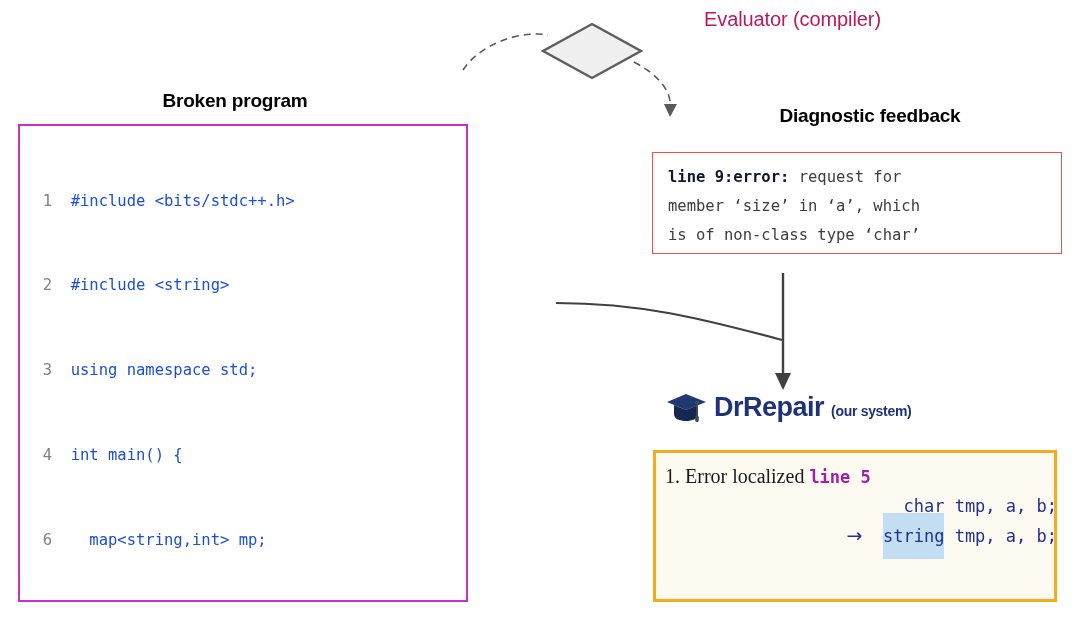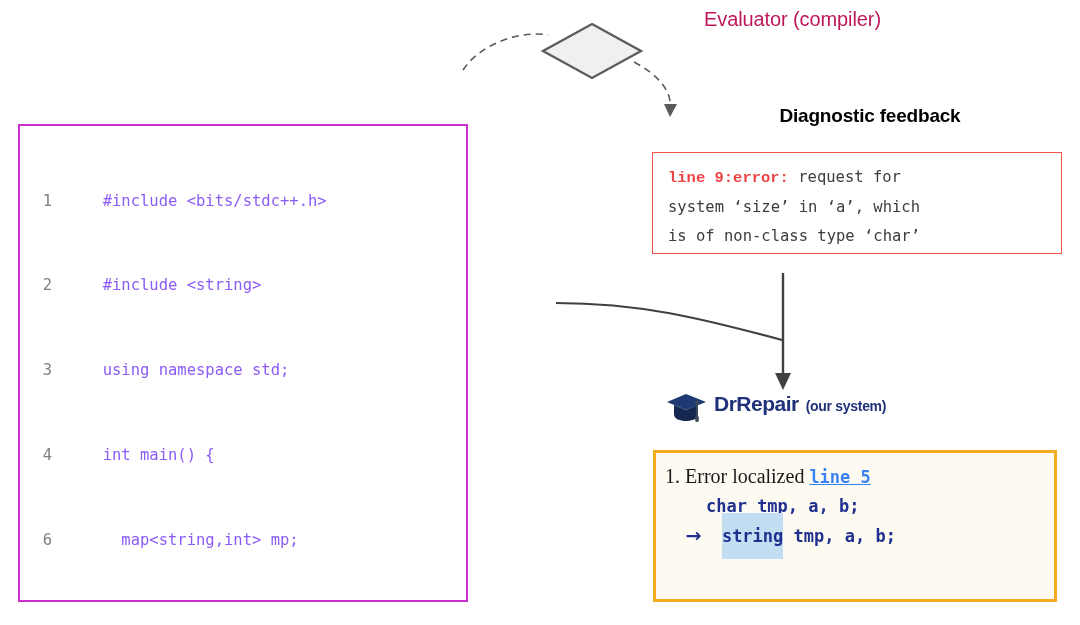--- a/index.html
+++ b/index.html
@@ -82,21 +82,21 @@
     white-space: pre;
   }
   .code-row { display: block; height: 28.3px; }
   .ln {
     display: inline-block;
     width: 34px;
     text-align: right;
     color: #808080;
     font-family: "DejaVu Sans Mono", monospace;
   }
-  .ctext { color: #8b5cf6; margin-left: 32px; }
+  .ctext { color: #1d4ed8; }
 
   
   #diagnostic-box {
     left: 652px;
     top: 152px;
     width: 410px;
     height: 102px;
     border: 1.5px solid #f0534c;
     background: #ffffff;
     box-sizing: border-box;
@@ -106,23 +106,22 @@
     left: 668px;
     top: 163px;
     width: 392px;
     font-family: "DejaVu Sans Mono", monospace;
     font-size: 15.5px;
     line-height: 29px;
     color: #3d3d3d;
     white-space: pre;
   }
   .err-token {
-    color: #ef4444;
-    font-weight: bold;
-    font-family: Liberation Mono, monospace;
+    color: #0f172a;
+    font-weight: bold;
   }
 
   
   #drrepair-header {
     left: 666px;
     top: 392px;
     display: flex;
     align-items: baseline;
     gap: 0px;
     white-space: nowrap;
@@ -131,21 +130,21 @@
     position: absolute;
     left: 0px;
     top: -2px;
     width: 42px;
     height: 36px;
   }
   #drrepair-name {
     margin-left: 48px;
     font-family: "Liberation Sans", sans-serif;
     font-weight: bold;
-    font-size: 21px;
+    font-size: 27px;
     color: #1f3179;
     letter-spacing: -0.5px;
   }
   #drrepair-sub {
     margin-left: 7px;
     font-family: "Liberation Sans", sans-serif;
     font-weight: bold;
     font-size: 14px;
     color: #1f3179;
     letter-spacing: -0.3px;
@@ -171,30 +170,30 @@
     font-family: "Liberation Serif", serif;
     font-size: 20px;
     line-height: 29px;
     color: #1a1a1a;
     white-space: pre;
   }
   .mono-blue {
     font-family: "DejaVu Sans Mono", monospace;
     font-weight: bold;
     font-size: 17px;
-    color: #3b82f6;
-    text-decoration: underline;
+    color: #a21caf;
   }
   .repair-code {
     font-family: "DejaVu Sans Mono", monospace;
-    font-weight: bold;
+    font-weight: normal;
     font-size: 17px;
     line-height: 29px;
     color: #20308f;
     white-space: pre;
+    text-align: right;
   }
   .arrow-glyph {
     font-family: "DejaVu Sans", sans-serif;
     font-size: 19px;
     color: #20308f;
   }
   .hl {
     background: #c3ddf2;
     padding: 13px 0px;
   }
@@ -224,20 +223,21 @@
     <polygon points="592,24 641,51 592,78 543,51" fill="#f0f0f0" stroke="#5d5d5d" stroke-width="2.4" stroke-linejoin="miter"></polygon>
 
     <path d="M 556 303 C 640 303 700 318 782 340" fill="none" stroke="#404040" stroke-width="2.2"></path>
 
     <line x1="783" y1="273" x2="783" y2="378" stroke="#404040" stroke-width="2.4"></line>
     <polygon points="775,373 791,373 783,390" fill="#404040"></polygon>
   </svg>
 
   <div class="abs" id="evaluator-label">Evaluator (compiler)</div>
 
+  <div class="abs heading" id="broken-program-title">Broken program</div>
 
   <div class="abs" id="code-box"></div>
 
   <div id="code-lines">
     <span class="code-row"><span class="ln">1</span>  <span class="ctext">#include &lt;bits/stdc++.h&gt;</span></span>
     <span class="code-row"><span class="ln">2</span>  <span class="ctext">#include &lt;string&gt;</span></span>
     <span class="code-row"><span class="ln">3</span>  <span class="ctext">using namespace std;</span></span>
     <span class="code-row"><span class="ln">4</span>  <span class="ctext">int main() {</span></span>
     <span class="code-row"><span class="ln">6</span>  <span class="ctext">  map&lt;string,int&gt; mp;</span></span>
     
@@ -250,21 +250,21 @@
     
     
     
   </div>
 
   <div class="abs heading" id="diagnostic-title">Diagnostic feedback</div>
 
   <div class="abs" id="diagnostic-box"></div>
 
   <div id="diagnostic-text"><span class="err-token">line 9:error:</span><span> request for</span>
-<span>system ‘size’ in ‘a’, which</span>
+<span>member ‘size’ in ‘a’, which</span>
 <span>is of non-class type ‘char’</span></div>
 
   <div class="abs" id="drrepair-header">
     <svg id="cap-icon" viewBox="0 0 42 36" xmlns="http://www.w3.org/2000/svg">
 
       <polygon points="20,4 40,12 20,20 1,12" fill="#1f3a73"></polygon>
 
       <path d="M 8 15 L 8 24 C 8 29 14 31 20 31 C 26 31 32 29 32 24 L 32 15 L 20 20 Z" fill="#15284f"></path>
 
       <line x1="31" y1="13" x2="31" y2="28" stroke="#3d4a5c" stroke-width="1.8"></line>

